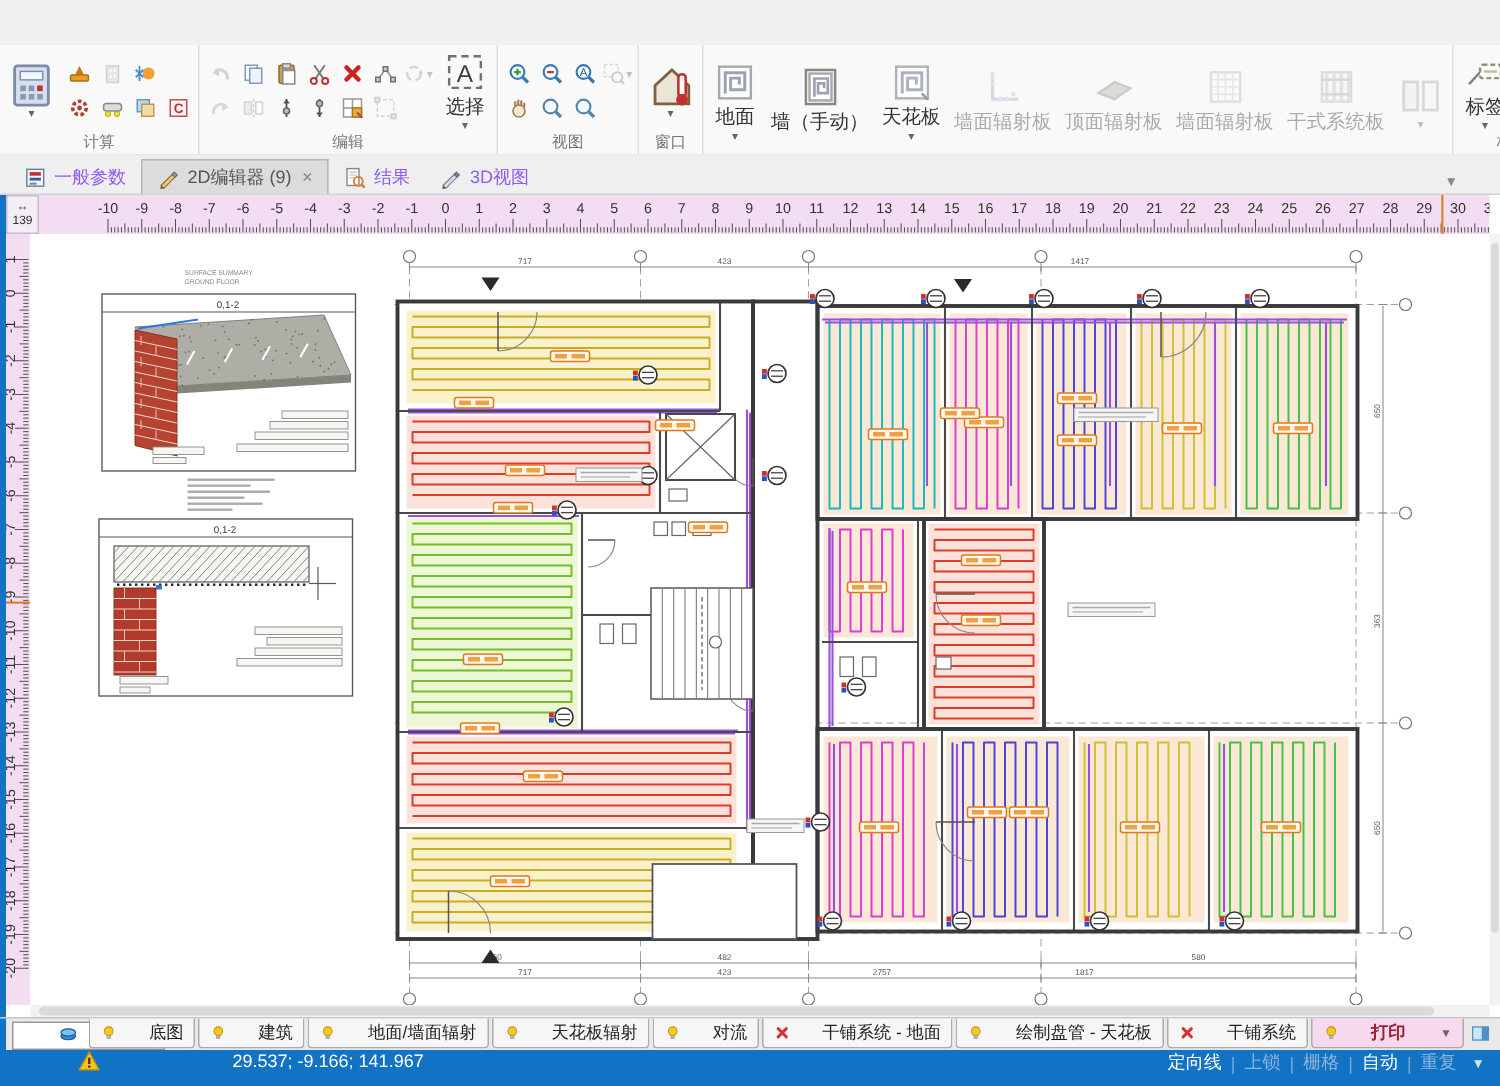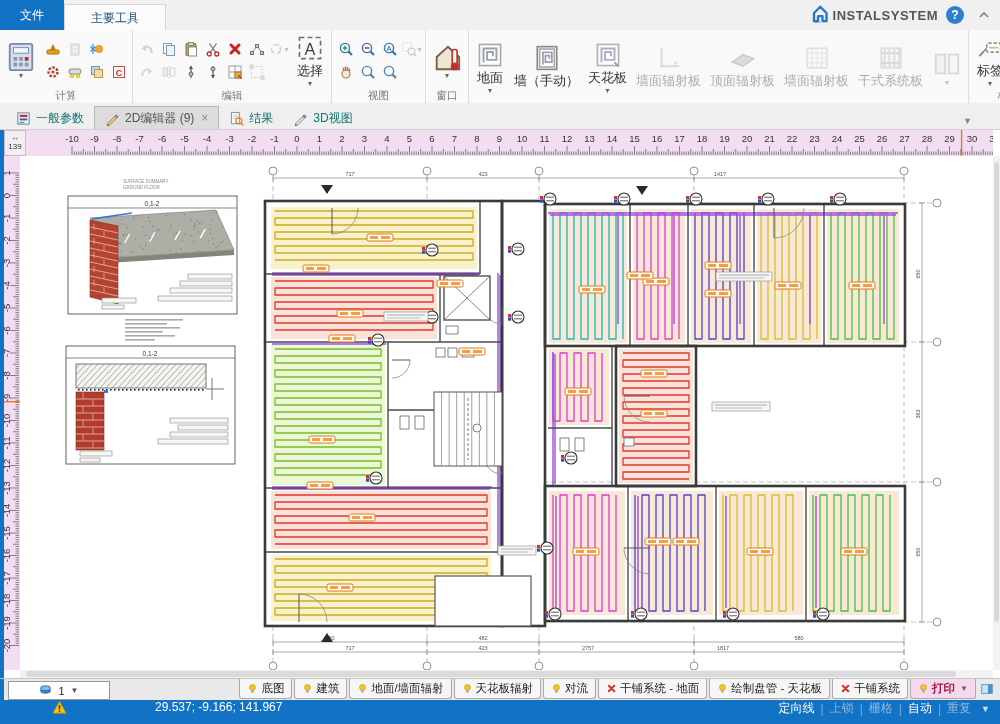--- a/index.html
+++ b/index.html
@@ -28,21 +28,21 @@
   .sbtn{width:21px;height:21px;display:flex;align-items:center;justify-content:center;border-radius:2px;}
   .sbtn.dis{opacity:.38;}
   .bigbtn{display:flex;flex-direction:column;align-items:center;justify-content:flex-start;
           padding:1px 3px;border-radius:2px;min-width:30px;}
   .bigbtn.dis{opacity:.4;}
   .bigbtn .blabel{font-size:13px;color:#333;white-space:nowrap;margin-top:1px;}
   .dd{font-size:8px;color:#666;line-height:7px;}
   
   .doctabs{position:absolute;left:0;top:103px;width:1000px;height:27px;background:#efefef;
            border-bottom:1px solid #d2d2d2;display:flex;align-items:flex-end;padding-left:6px;box-sizing:border-box;}
-  .dtab{height:22px;display:flex;align-items:center;gap:5px;padding:0 10px;font-size:12px;color:#0f766e;}
+  .dtab{height:22px;display:flex;align-items:center;gap:5px;padding:0 10px;font-size:12px;color:#8b5cf6;}
   .dtab.active{background:#dcdcdc;border:1px solid #b5b5b5;border-bottom:none;color:#555;}
   .dtab .close{color:#888;font-size:12px;margin-left:2px;}
   .dtabs-dd{position:absolute;right:28px;top:8px;color:#888;font-size:9px;}
   
   .editor{position:absolute;left:0;top:130px;width:1000px;height:548px;background:#fff;}
   .left-edge{position:absolute;left:0;top:0;width:4px;height:548px;background:#1273c5;}
   .corner{position:absolute;left:4px;top:0;width:22px;height:26px;background:#f3eef3;border:1px solid #c9b9c9;
           box-sizing:border-box;font-size:8px;color:#333;text-align:center;line-height:9px;padding-top:2px;}
   .hruler{position:absolute;left:26px;top:0;width:967px;height:26px;background:#f3ddf3;border-bottom:1px solid #b9a8b9;}
   .vruler{position:absolute;left:4px;top:26px;width:16px;height:514px;background:#f3ddf3;border-right:1px solid #b9a8b9;}
@@ -52,21 +52,21 @@
   .hscroll{position:absolute;left:20px;top:540px;width:973px;height:8px;background:#f2f2f2;}
   .hscroll .thumb{position:absolute;left:6px;top:1px;width:930px;height:6px;background:#dadada;border-radius:3px;}
   
   .bottombar{position:absolute;left:0;top:678px;width:1000px;height:22px;background:#e9e9e9;
              border-top:1px solid #c5c5c5;display:flex;align-items:flex-start;}
   .bb-edge{position:absolute;left:0;top:0;width:4px;height:22px;background:#1273c5;}
   .floor-combo{margin:2px 0 0 8px;width:100px;height:17px;background:#fff;border:1px solid #979797;
                display:flex;align-items:center;justify-content:center;gap:6px;font-size:11px;}
   .btabs{position:absolute;right:4px;top:0;display:flex;align-items:flex-start;}
   .btab{height:19px;background:#f6f6f6;border:1px solid #ababab;border-top:none;
-        border-radius:0 0 3px 3px;display:flex;align-items:center;gap:3px;padding:0 7px;
+        border-radius:0 0 3px 3px;display:flex;align-items:center;gap:21px;padding:0 7px;
         font-size:11.5px;color:#222;margin-left:2px;white-space:nowrap;}
   .btab.active{background:#f6d9ee;color:#9c1c34;font-weight:bold;}
   .btab .bdd{font-size:8px;color:#666;margin-left:2px;}
   .bpanel-icon{margin:3px 2px 0 4px;}
   
   .statusbar{position:absolute;left:0;top:700px;width:1000px;height:24px;background:#1273c5;color:#fff;
              font-size:12px;display:flex;}
   .coords{margin-left:88px;}
   .warn{margin-left:52px;}
   .toggles{position:absolute;right:10px;display:flex;align-items:center;gap:6px;}
@@ -74,38 +74,20 @@
   .tg.off{color:#8fb4da;font-weight:normal;}
   .tsep{color:#7fa9d2;}
   .tg-dd{color:#cfe2f3;font-size:9px;margin-left:4px;}
   text{font-family:"Liberation Sans","DejaVu Sans",sans-serif;}
 </style>
 </head>
 <body>
 
 <div class="app">
 
-  <div class="titlebar">
-    <div class="tab-file">文件</div>
-    <div class="tab-main">主要工具</div>
-    <div class="brand">
-      <span id="logoIcon"><svg width="20" height="20" viewBox="0 0 16 16">
-            <path d="M4 14.5 V8 L9 3 L14 8 V14.5 H10.8 V10.5 H7.2 V14.5 Z" fill="none" stroke="#2878c8" stroke-width="1.9" stroke-linejoin="round"></path>
-            <rect x="5" y="15.5" width="1.6" height="1.6" fill="#2878c8"></rect>
-            <rect x="7.6" y="15.5" width="1.6" height="1.6" fill="#2878c8"></rect>
-          </svg></span>
-      <span class="brand-name">INSTALSYSTEM</span>
-    </div>
-    <div class="help-btn">?</div>
-    <div class="collapse-btn">
-      <svg width="16" height="14" viewBox="0 0 16 14">
-          <path d="M4 9 L8 5 L12 9" stroke="#808080" fill="none" stroke-width="1.6"></path>
-        </svg>
-    </div>
-  </div>
 
   <div class="ribbon" id="ribbon">
       <div class="rgroup">
         <div class="rg-body">
           <div class="bigbtn">
             <svg width="30" height="30" viewBox="0 0 16 16">
               <rect x="2" y="1" width="12" height="14" rx="1" fill="#d7dfec" stroke="#7a8aa8"></rect>
               <rect x="4" y="3" width="8" height="3" fill="#f2f7fc" stroke="#7a8aa8" stroke-width=".5"></rect>
               <g fill="#8898b8">
                 <rect x="4" y="8" width="2" height="2"></rect>

